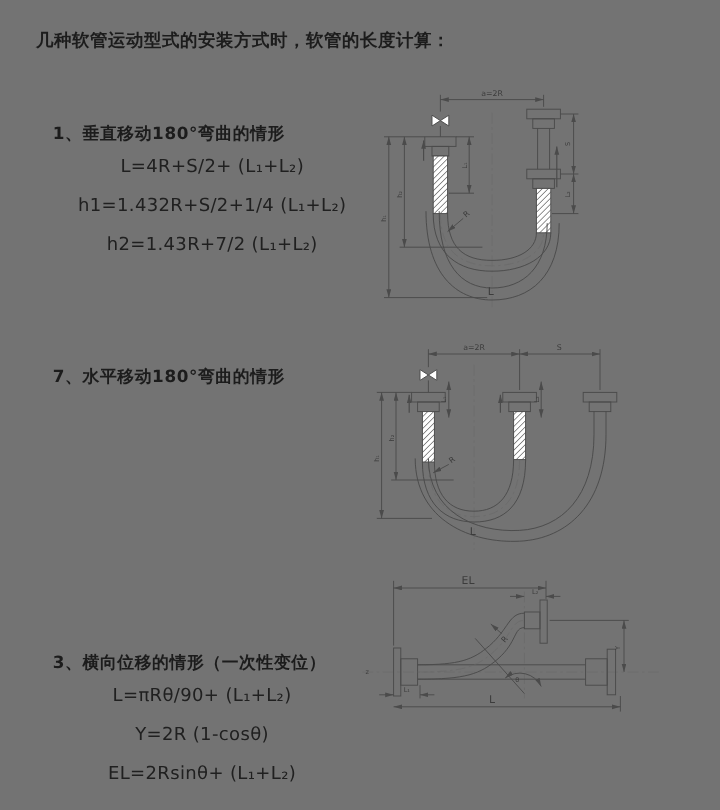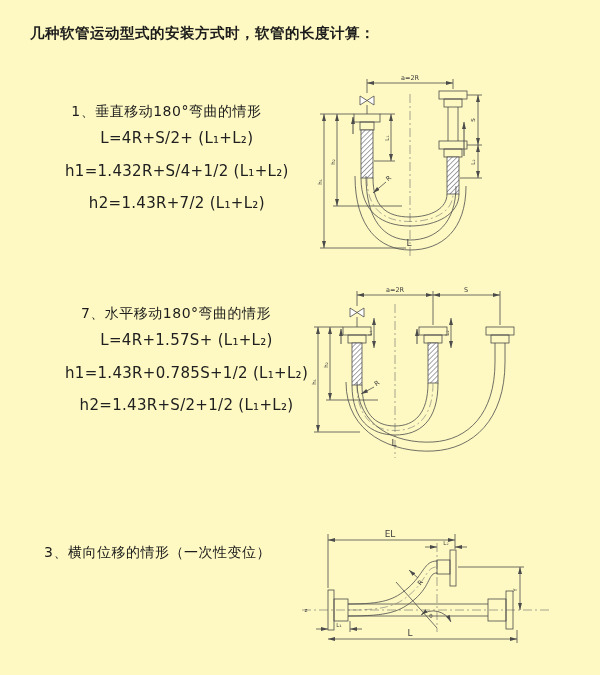--- a/index.html
+++ b/index.html
@@ -1,22 +1,22 @@
 <!DOCTYPE html>
 <html><head>
 <meta charset="utf-8">
 <style>
   html,body{margin:0;padding:0;}
   body{background:#e8e8e8;font-family:"DejaVu Sans","Liberation Sans",sans-serif;}
-  .page{position:relative;width:600px;height:675px;background:#fef9c3;overflow:hidden;
+  .page{position:relative;width:600px;height:675px;background:#737373;overflow:hidden;
         color:#222;}
   .title{position:absolute;left:30px;top:24px;font-size:14.5px;font-weight:600;
          color:#1c1c1c;letter-spacing:0.5px;}
   .section{position:absolute;}
-  .sec-heading{font-size:14px;font-weight:400;color:#1c1c1c;letter-spacing:0.5px;text-align:center;}
+  .sec-heading{font-size:14px;font-weight:700;color:#1c1c1c;letter-spacing:0.5px;}
   .formulas{margin-top:8px;padding-left:21px;}
   .formula{font-size:15px;color:#202020;margin-bottom:14.5px;letter-spacing:0.3px;
            font-weight:500;text-align:center;}
   .diagram{position:absolute;}
   svg{display:block;}
   svg text{font-family:"DejaVu Sans","Liberation Sans",sans-serif;fill:#3c3c3c;}
   .dimtxt{font-size:6.5px;}
   .dimtxt-sm{font-size:5.5px;}
   .biglabel{font-size:9px;}
 </style>
@@ -24,36 +24,36 @@
 <body>
 
 <div class="page">
 
   <div class="title">几种软管运动型式的安装方式时，软管的长度计算：</div>
 
   <div class="section" style="left:44px;top:103px;">
     <div class="sec-heading">1、垂直移动180°弯曲的情形</div>
     <div class="formulas">
       <div class="formula">L=4R+S/2+ (L₁+L₂)</div>
-      <div class="formula">h1=1.432R+S/4+1/2 (L₁+L₂)</div>
+      <div class="formula">h1=1.432R+S/2+1/4 (L₁+L₂)</div>
       <div class="formula">h2=1.43R+7/2 (L₁+L₂)</div>
     </div>
   </div>
 
   <div class="section" style="left:44px;top:305px;">
     <div class="sec-heading">7、水平移动180°弯曲的情形</div>
-    <div class="formulas">
-      <div class="formula">L=4R+1.57S+ (L₁+L₂)</div>
-      <div class="formula">h1=1.43R+0.785S+1/2 (L₁+L₂)</div>
-      <div class="formula">h2=1.43R+S/2+1/2 (L₁+L₂)</div>
-    </div>
   </div>
 
   <div class="section" style="left:44px;top:544px;">
     <div class="sec-heading">3、横向位移的情形（一次性变位）</div>
+    <div class="formulas">
+      <div class="formula">L=πRθ/90+ (L₁+L₂)</div>
+      <div class="formula">Y=2R (1-cosθ)</div>
+      <div class="formula">EL=2Rsinθ+ (L₁+L₂)</div>
+    </div>
   </div>
 
   <div class="diagram" style="left:310px;top:66px;">
     <svg width="280" height="200" viewBox="0 0 280 200">
       <defs>
         <marker id="ar1" orient="auto-start-reverse" markerWidth="8" markerHeight="6" refX="7" refY="2" markerUnits="userSpaceOnUse">
           <path d="M0,0 L7,2 L0,4 Z" fill="#4b4b4b"></path>
         </marker>
         <pattern id="hz1" width="3.5" height="3.5" patternUnits="userSpaceOnUse" patternTransform="rotate(45)">
           <rect width="3.5" height="3.5" fill="#ffffff"></rect>
@@ -211,21 +211,21 @@
       <text class="dimtxt" x="158" y="10" text-anchor="middle">S</text>
       <text class="dimtxt-sm" x="64" y="51" text-anchor="middle" transform="rotate(-90 64 51)">L₁</text>
       <text class="dimtxt-sm" x="141" y="51" text-anchor="middle" transform="rotate(-90 141 51)">L₂</text>
       <text class="dimtxt-sm" x="20" y="83" text-anchor="middle" transform="rotate(-90 20 83)">h₂</text>
       <text class="dimtxt-sm" x="8" y="100" text-anchor="middle" transform="rotate(-90 8 100)">h₁</text>
       <text class="dimtxt" x="70" y="103" text-anchor="middle" transform="rotate(-35 70 103)" font-size="8">R</text>
       <text class="biglabel" x="86" y="164" text-anchor="middle">L</text>
     </svg>
   </div>
 
-  <div class="diagram" style="left:298px;top:520px;">
+  <div class="diagram" style="left:298px;top:470px;">
     <svg width="300" height="150" viewBox="0 0 300 150">
       <defs>
         <marker id="ar3" orient="auto-start-reverse" markerWidth="8" markerHeight="6" refX="7" refY="2" markerUnits="userSpaceOnUse">
           <path d="M0,0 L7,2 L0,4 Z" fill="#4b4b4b"></path>
         </marker>
       </defs>
       <g stroke="#4b4b4b" stroke-width="0.8" fill="none">
 
         <line x1="30" y1="14" x2="30" y2="68"></line>
         <line x1="157" y1="14" x2="157" y2="29"></line>

